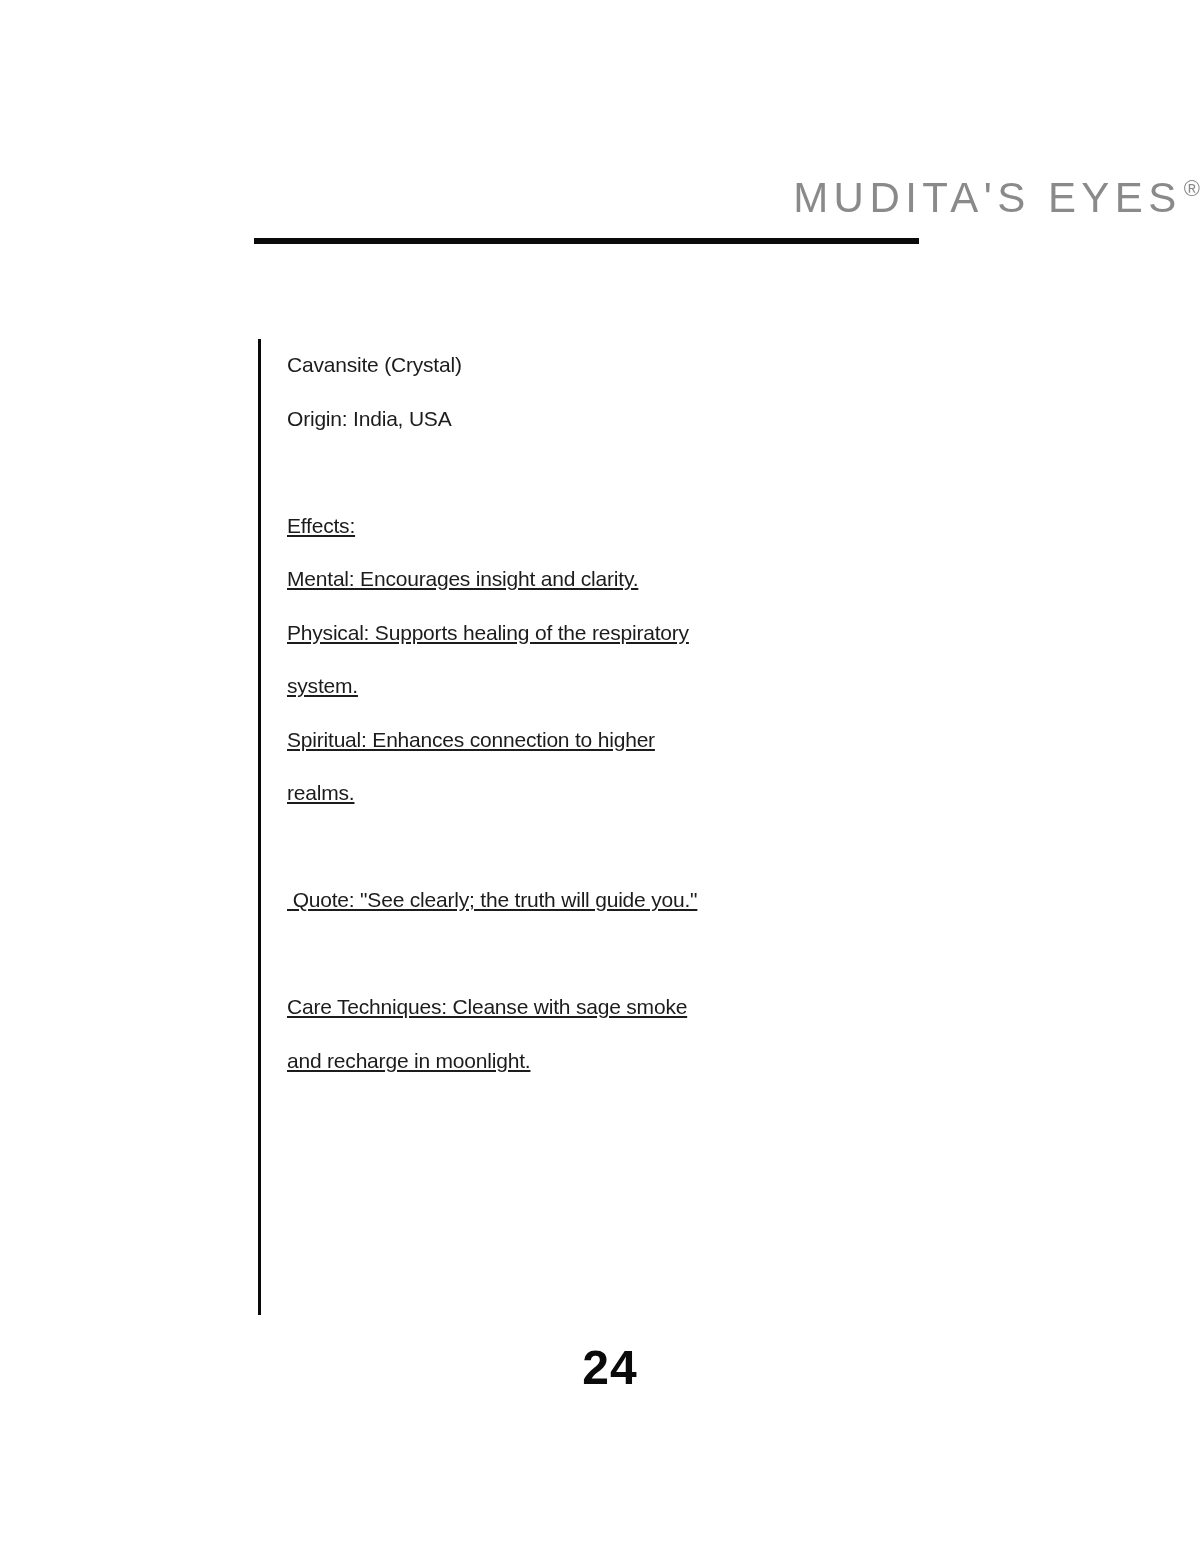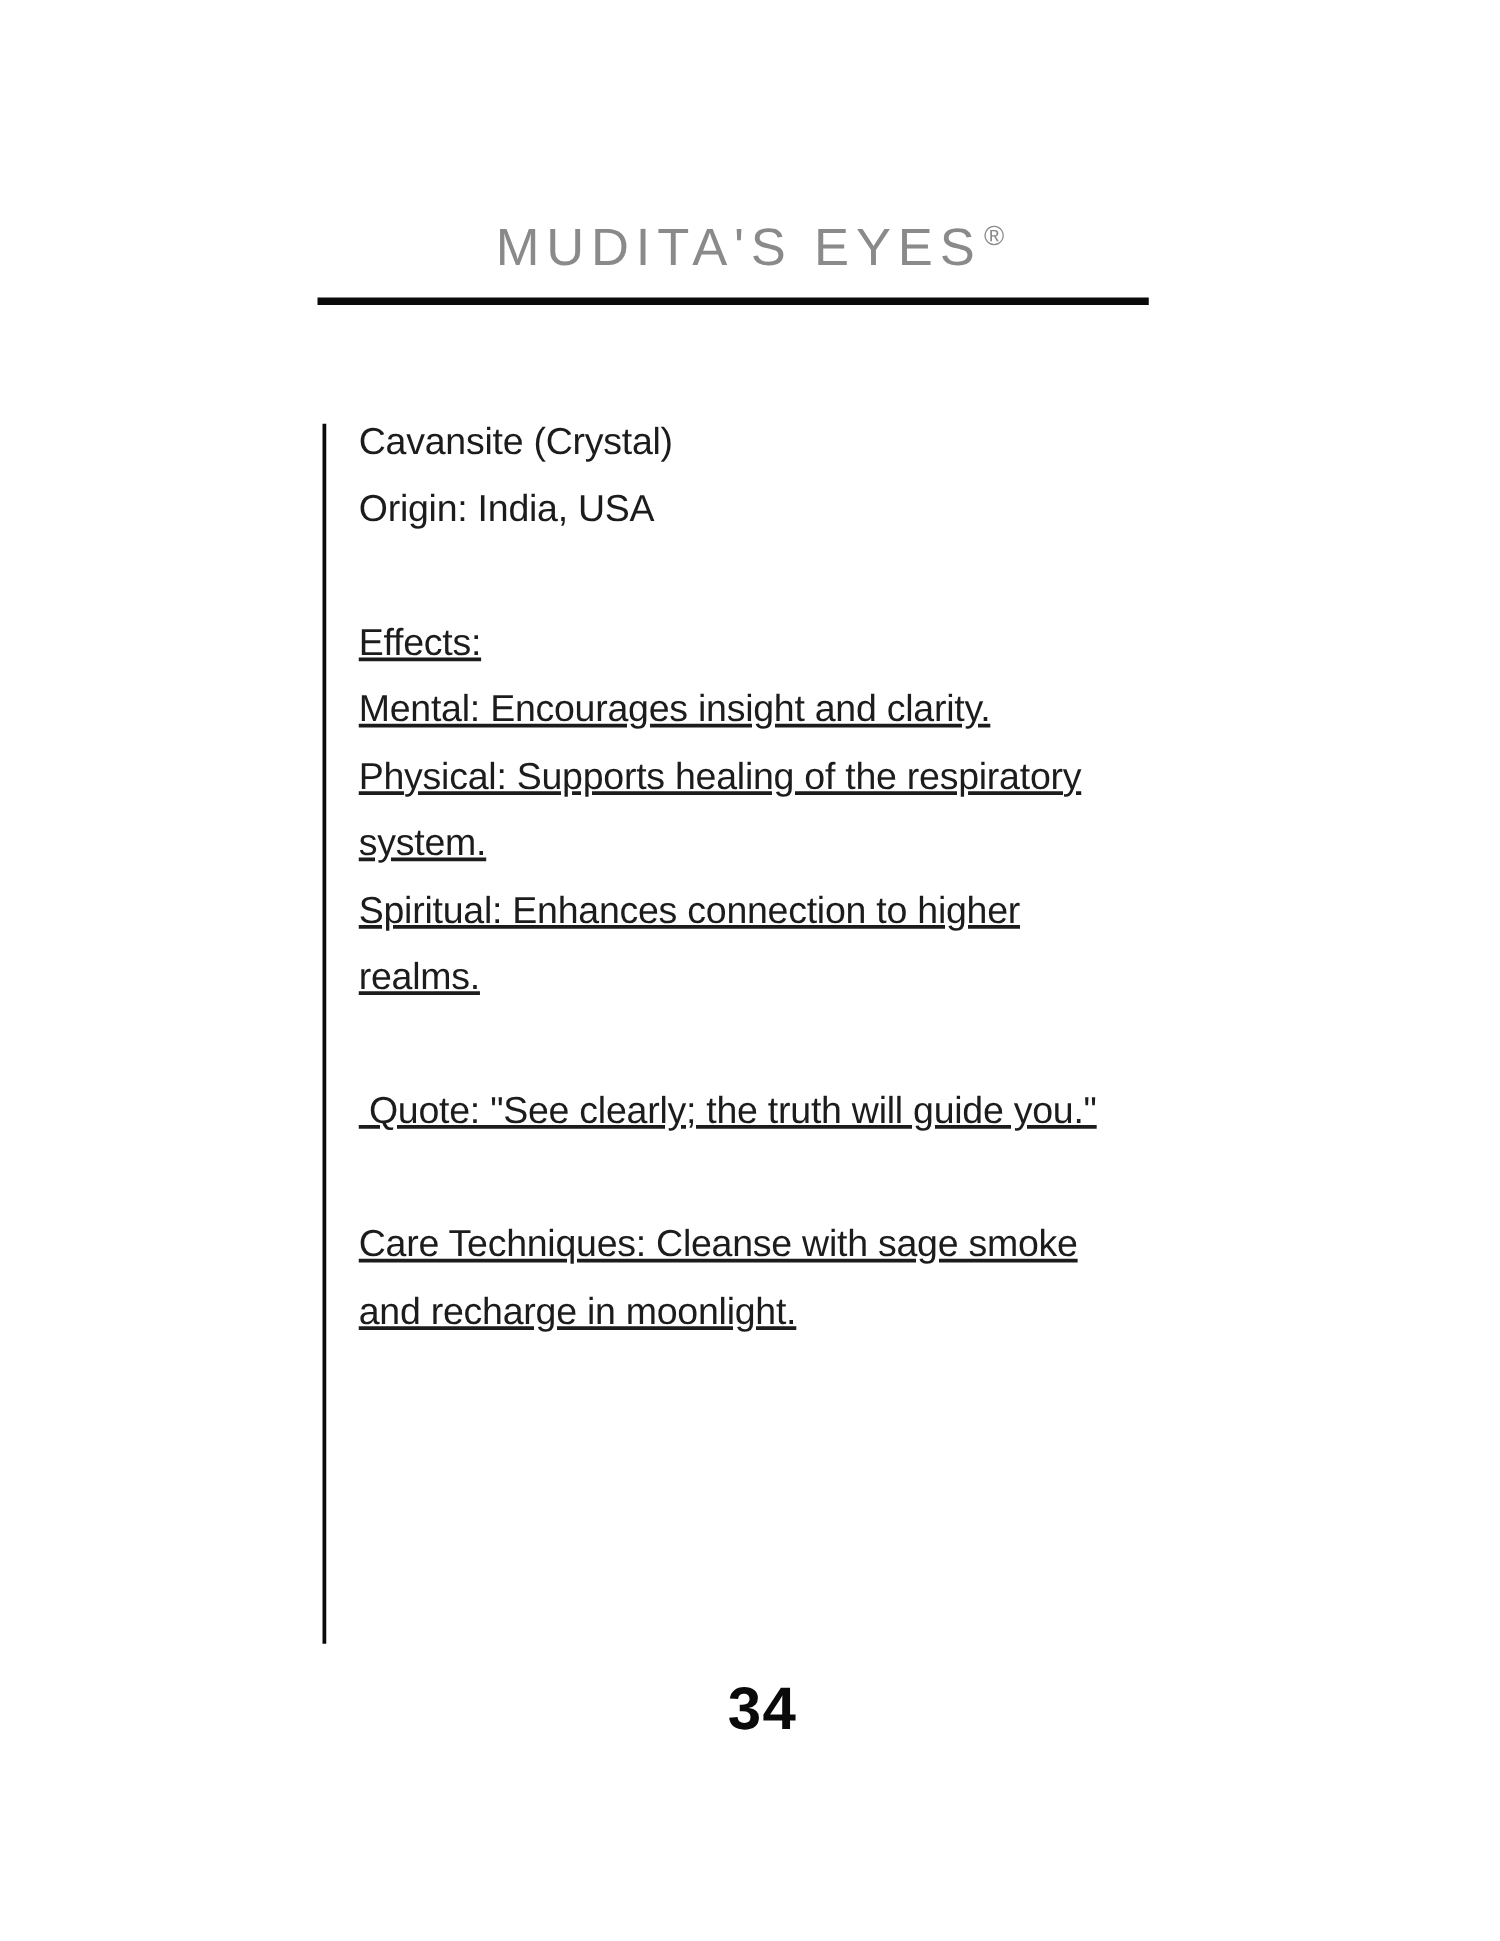--- a/index.html
+++ b/index.html
@@ -16,21 +16,21 @@
     height: 1553px;
     background: var(--background);
     overflow: hidden;
     font-family: "Liberation Sans", sans-serif;
   }
   .brand {
     position: absolute;
     top: 166px;
     left: 0;
     width: 1200px;
-    text-align: center;
+    text-align: right;
     font-family: "Liberation Sans", sans-serif;
     font-weight: 400;
     font-size: 42px;
     line-height: 46px;
     letter-spacing: 0.13em;
     color: var(--title_gray);
     white-space: nowrap;
   }
   .brand .tm {
     font-size: 22px;
@@ -50,23 +50,23 @@
     position: absolute;
     left: 258px;
     top: 339px;
     width: 3px;
     height: 976px;
     background: var(--rule_black);
   }
   .text-col {
     position: absolute;
     left: 287px;
-    top: 327px;
+    top: 338px;
     width: 700px;
-    font-size: 30px;
+    font-size: 21px;
     line-height: 53.5px;
     letter-spacing: -0.2px;
     color: var(--body_text);
     white-space: pre;
   }
   .paragraph + .paragraph { margin-top: 53.5px; text-decoration: underline; }
   .page-number {
     position: absolute;
     top: 1340px;
     left: 0;
@@ -89,16 +89,16 @@
     <h1 class="brand"><span>MUDITA'S EYES</span><sup class="tm">®</sup></h1>
     <div class="title-rule"></div>
   </header>
 
   <main>
     <div class="vrule"></div>
     <div class="text-col"><div class="paragraph"><div class="line">Cavansite (Crystal)</div><div class="line">Origin: India, USA</div></div><div class="paragraph"><div class="line">Effects:</div><div class="line">Mental: Encourages insight and clarity.</div><div class="line">Physical: Supports healing of the respiratory</div><div class="line">system.</div><div class="line">Spiritual: Enhances connection to higher</div><div class="line">realms.</div></div><div class="paragraph"><div class="line"> Quote: "See clearly; the truth will guide you."</div></div><div class="paragraph"><div class="line">Care Techniques: Cleanse with sage smoke</div><div class="line">and recharge in moonlight.</div></div></div>
   </main>
 
   <footer>
-    <div class="page-number">34</div>
+    <div class="page-number">24</div>
   </footer>
 
 </div>
 
 </body></html>

